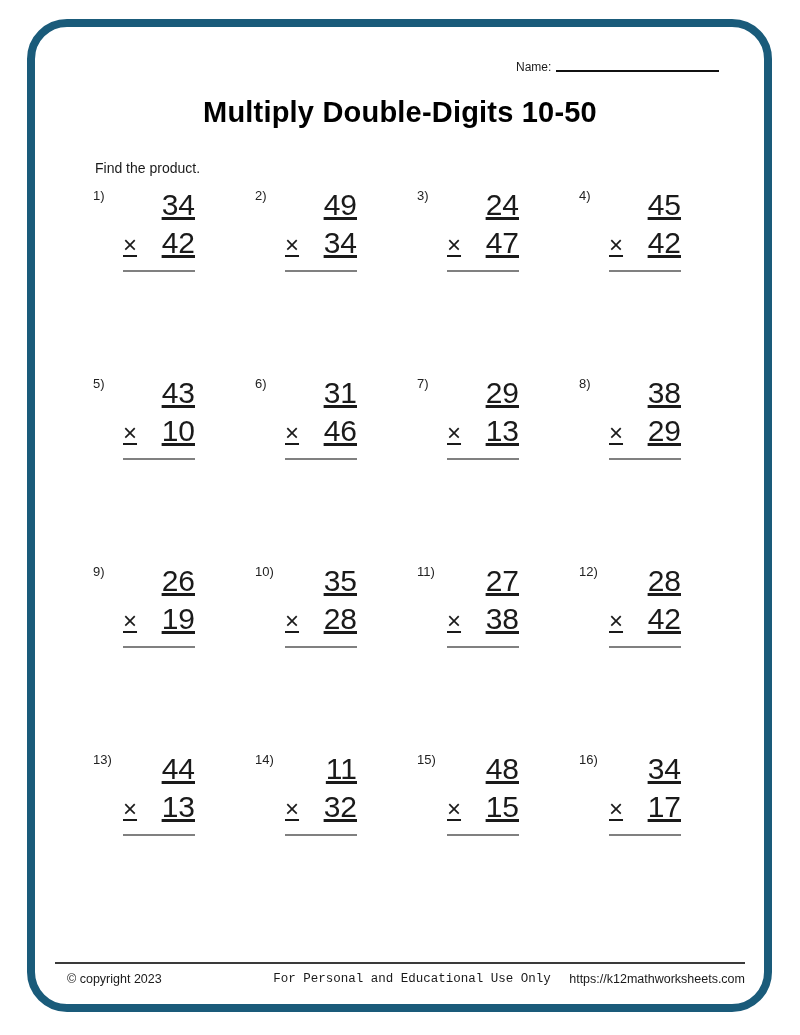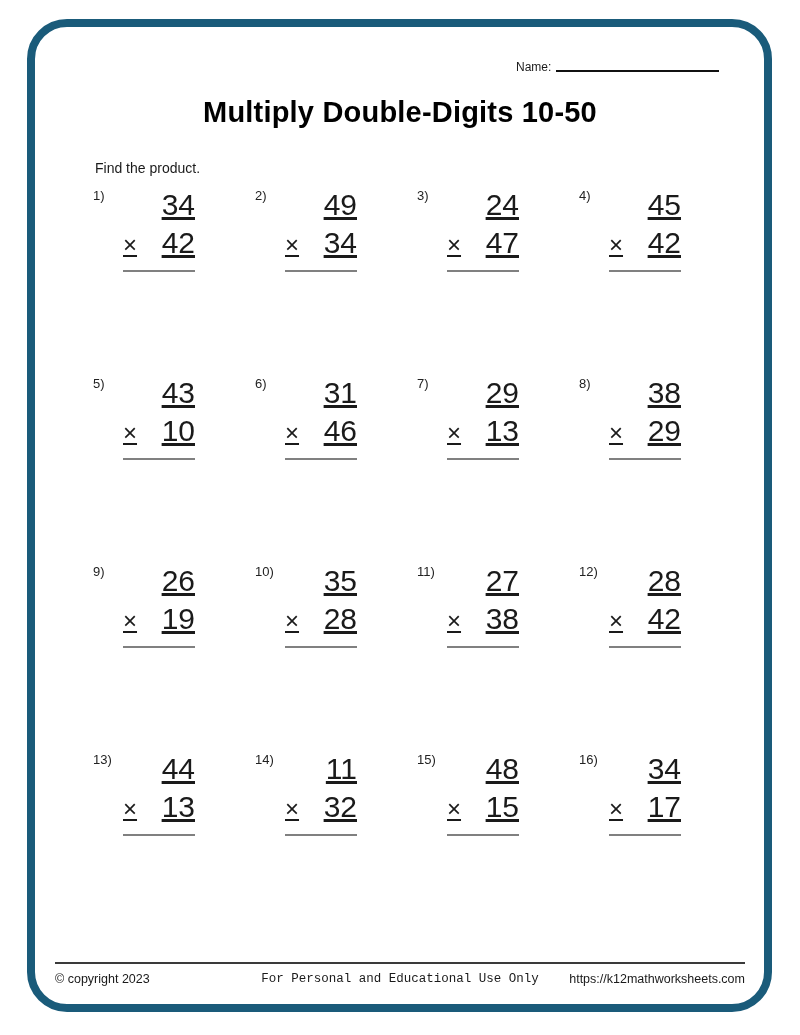--- a/index.html
+++ b/index.html
@@ -106,20 +106,21 @@
     top: 962px;
     width: 690px;
     border-top: 2px solid #3a3a3a;
   }
   .footer-text {
     position: absolute;
     top: 972px;
     font-size: 12.5px;
     color: #1a1a1a;
     white-space: nowrap;
+    margin-left: 12px;
   }
   .f-usage { left: 0; width: 100%; text-align: center; font-family: Liberation Mono, monospace; }
   .f-copy { left: 55px; }
   .f-web { right: 55px; text-align: right; }
 </style>
 </head>
 <body>
 
 <div class="border-frame"></div>
 

